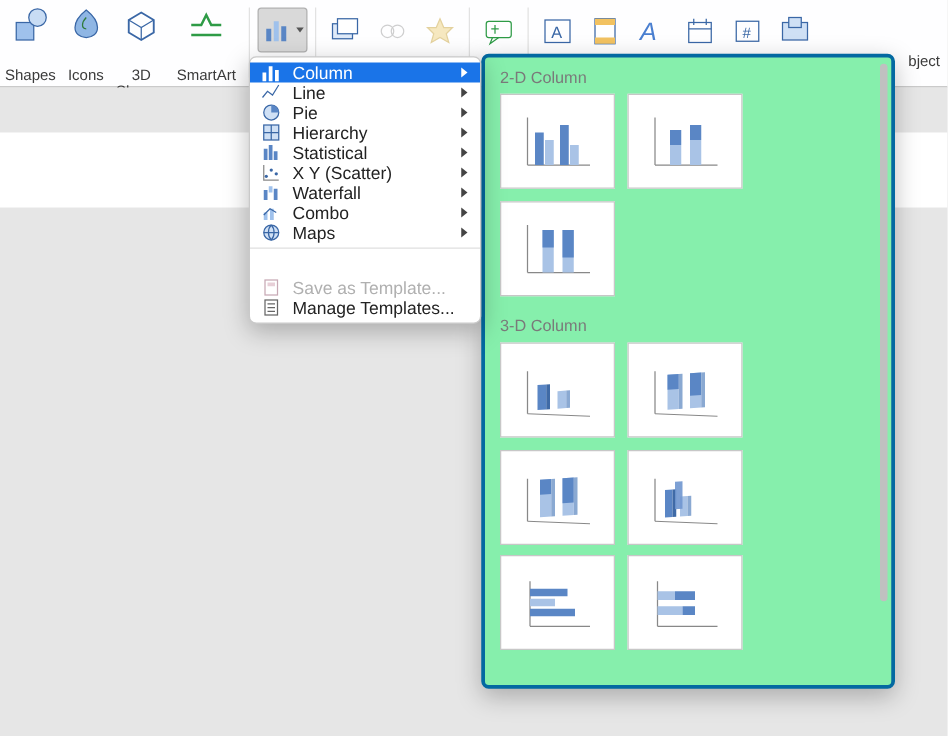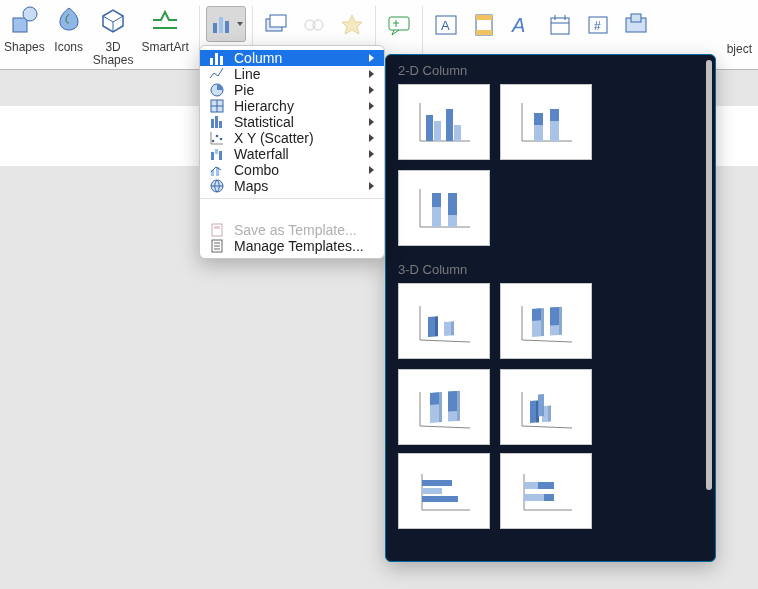--- a/index.html
+++ b/index.html
@@ -36,21 +36,21 @@
   }
   .ribbon-btn .ricon {
     width: 32px;
     height: 32px;
     display: flex;
     align-items: center;
     justify-content: center;
   }
   .ribbon-btn .rlabel {
     line-height: 13px;
-    margin-top: 5px;
+    margin-top: 18px;
     font-size: 12px;
   }
   .ribbon-divider {
     width: 1px;
     background: #e2e2e2;
     height: 56px;
     margin: 4px 6px 0;
   }
   .ribbon-smallrow {
     display: flex;
@@ -135,26 +135,26 @@
   }
   .menu-item.sel .sub { border-left-color: #fff; }
   .menu-item.disabled { color: #b0b0b0; margin-top: 23px; }
   .menu-sep {
     height: 1px; background: #e0e0e0;
     margin: 4px 0;
   }
   
   .gallery {
     position: absolute;
-    top: 54px;
+    top: 43px;
     left: 385px;
     width: 331px;
     height: 508px;
-    background: #0f172a;
-    border: 1px solid #0369a1;
+    background: #86efac;
+    border: 3px solid #0369a1;
     border-radius: 6px;
     box-shadow: 0 6px 20px rgba(0,0,0,.25);
     z-index: 25;
     overflow: hidden;
   }
   .gallery-inner {
     position: absolute;
     inset: 0 12px 0 0;
     overflow: hidden;
   }

